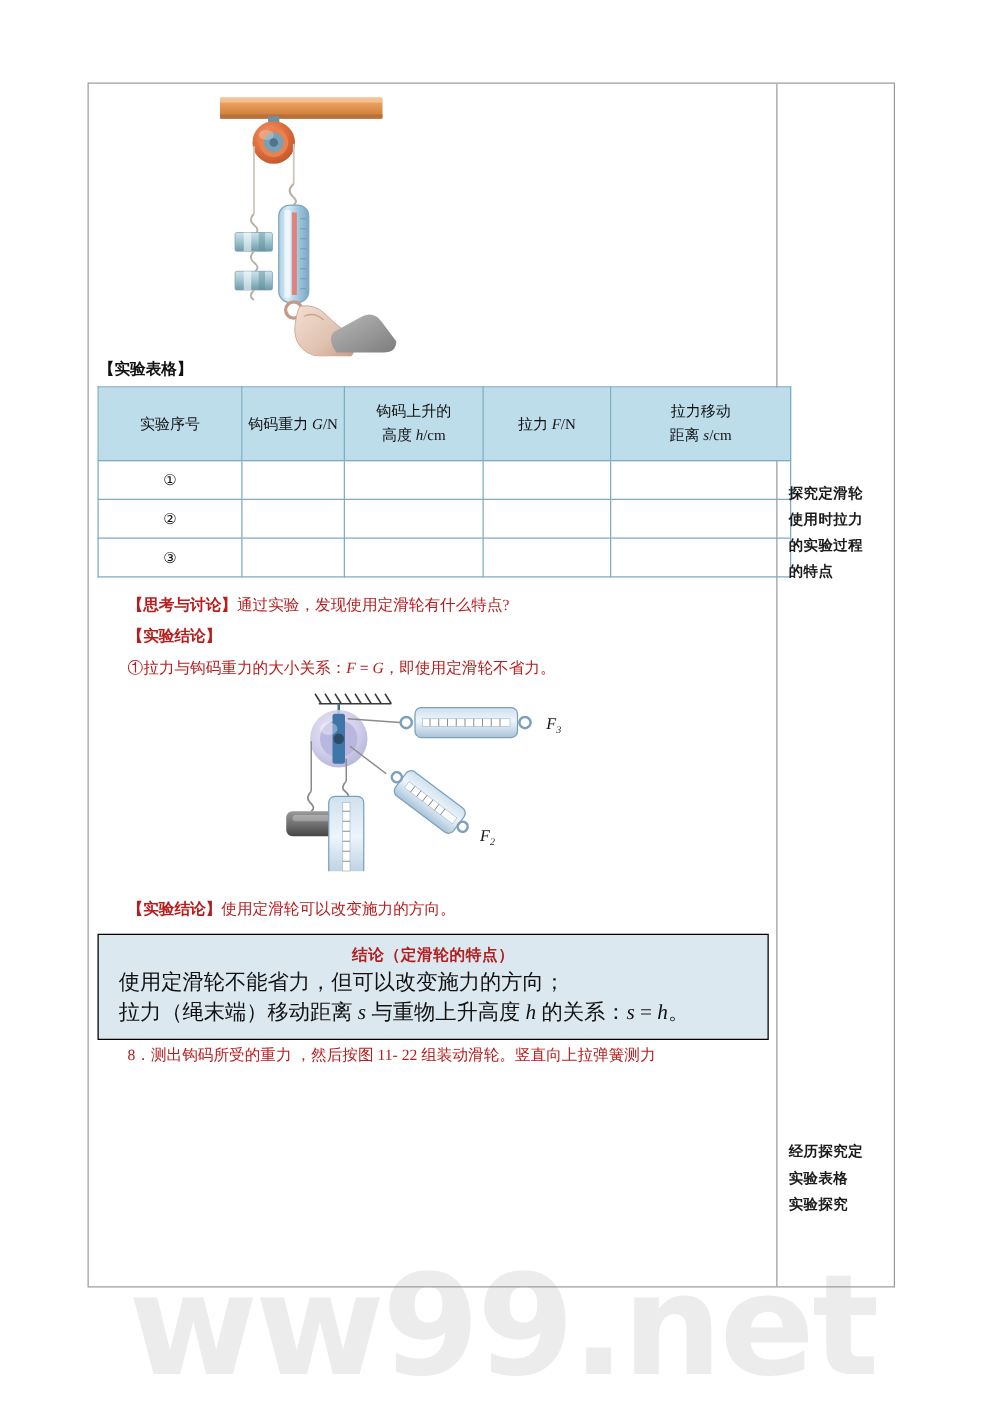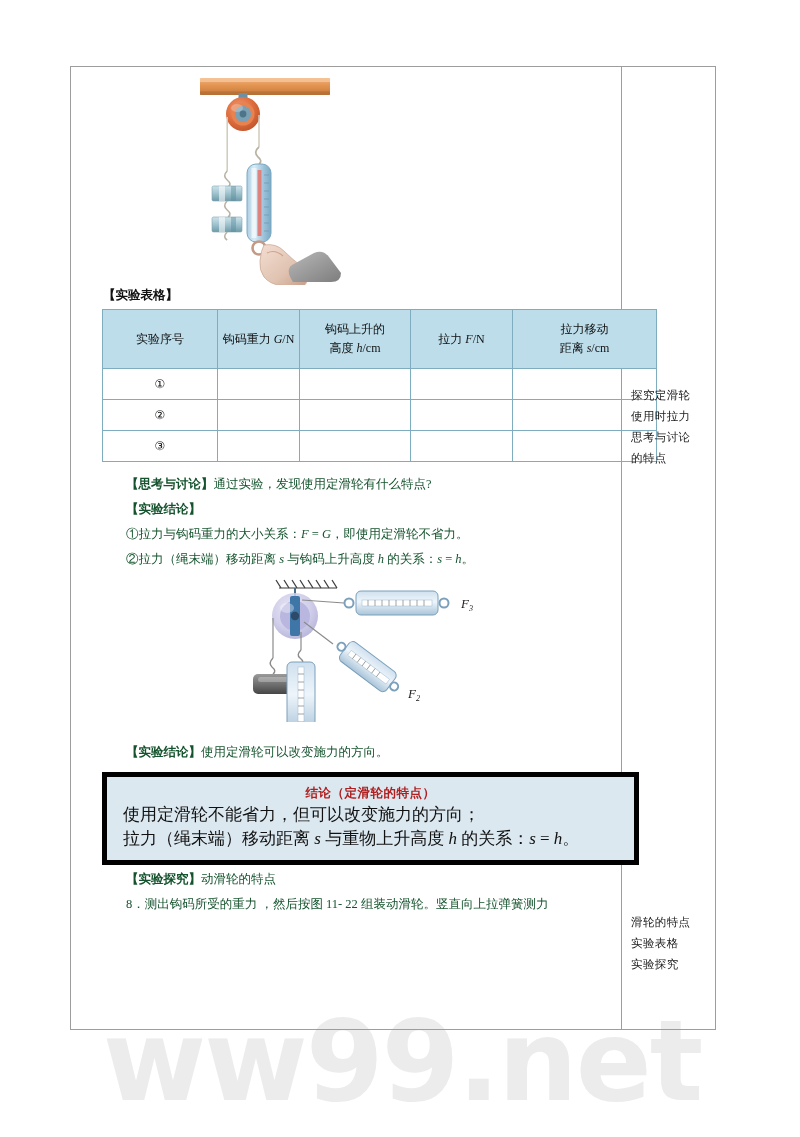--- a/index.html
+++ b/index.html
@@ -28,42 +28,42 @@
     display:flex;
     z-index:2;
     background:transparent;
   }
   #col-main{
     width:551px;box-sizing:border-box;
     border-right:1px solid #9d9d9d;
     position:relative;padding:0;
   }
   #col-side{
-    flex:1;box-sizing:border-box;position:relative;
+    flex:1;box-sizing:border-box;position:relative;font-weight:bold;
   }
   .side-note{
     position:absolute;left:9px;width:80px;
     font-size:11.5px;line-height:21px;color:#1b1b1b;
     letter-spacing:.4px;
   }
   #side-note-1{top:318px;}
   #side-note-2{top:845px;}
 
   
-  .inner{padding:0 6px 0 6px;margin-left:24px;}
+  .inner{padding:0 6px 0 6px;}
 
   
   #fig-top{height:218px;position:relative;}
   
   .h-blk{
     font-size:12.5px;color:#111;line-height:20px;
     font-weight:bold;margin:0;padding:0 0 0 2px;
   }
   .para{
-    font-size:12.5px;color:#14532d;line-height:25px;
+    font-size:12.5px;color:#b91c1c;line-height:25px;
     margin:0;padding:0;text-align:justify;
   }
   .para.indent{text-indent:25px;}
   .para b{font-weight:bold;}
   sub{font-size:8px;}
 
   
   table.exp{
     border-collapse:collapse;width:539px;margin:4px 0 0 1px;
     table-layout:fixed;
@@ -76,21 +76,21 @@
   }
   table.exp th{
     background:#bdddea;height:56px;font-weight:normal;line-height:19px;
   }
   table.exp td{height:28px;}
   .c1{width:112px}.c2{width:79px}.c3{width:108px}.c4{width:99px}.c5{width:141px}
 
   
   #concl{
     width:537px;margin:7px 0 0 1px;
-    border:5px solid #000000;background:#dbe8f0;
+    border:1px solid #000000;background:#dbe8f0;
     box-sizing:border-box;padding:6px 0 9px 0;
   }
   #concl-title{
     text-align:center;color:#b02020;font-weight:bold;
     font-size:12.5px;line-height:20px;letter-spacing:.5px;
   }
   #concl .cline{
     font-size:17px;color:#111;line-height:24px;padding-left:16px;
   }
   #concl .cline:first-of-type{padding-top:7px;}
@@ -256,21 +256,20 @@
             <td></td>
           </tr>
         </tbody>
       </table>
 
       <div style="height:10px"></div>
 
       <div class="para indent"><b>【思考与讨论】</b>通过实验，发现使用定滑轮有什么特点?</div>
       <div class="para indent"><b>【实验结论】</b></div>
       <div class="para indent">①拉力与钩码重力的大小关系：<i>F</i> = <i>G</i>，即使用定滑轮不省力。</div>
-      <div class="para indent">②拉力（绳末端）移动距离 <i>s</i> 与钩码上升高度 <i>h</i> 的关系：<i>s</i> = <i>h</i>。</div>
 
       <div id="fig1-wrap">
         <svg width="539" height="150" viewBox="0 0 539 150">
           <defs>
             <radialGradient id="p2g" cx="42%" cy="35%" r="70%">
               <stop offset="0%" stop-color="#e8e4f5"></stop>
               <stop offset="60%" stop-color="#c8c6e6"></stop>
               <stop offset="100%" stop-color="#a9a7d2"></stop>
             </radialGradient>
             <linearGradient id="sc2g" x1="0" y1="0" x2="0" y2="1">
@@ -375,33 +374,32 @@
       </div>
 
       <div class="para indent"><b>【实验结论】</b>使用定滑轮可以改变施力的方向。</div>
 
       <div id="concl">
         <div id="concl-title">结论（定滑轮的特点）</div>
         <div class="cline">使用定滑轮不能省力，但可以改变施力的方向；</div>
         <div class="cline">拉力（绳末端）移动距离 <i>s</i> 与重物上升高度 <i>h</i> 的关系：<i>s</i> = <i>h</i>。</div>
       </div>
 
-      <div class="para indent" style="padding-top:2px"><b>【实验探究】</b>动滑轮的特点</div>
       <div class="para indent">8．测出钩码所受的重力 ，然后按图 11- 22 组装动滑轮。竖直向上拉弹簧测力</div>
 
     </div>
   </div>
 
   <div id="col-side">
     <div class="side-note" id="side-note-1">
       <div>探究定滑轮</div>
       <div>使用时拉力</div>
-      <div>思考与讨论</div>
+      <div>的实验过程</div>
       <div>的特点</div>
     </div>
     <div class="side-note" id="side-note-2">
-      <div>滑轮的特点</div>
+      <div>经历探究定</div>
       <div>实验表格</div>
       <div>实验探究</div>
     </div>
   </div>
 
 </div>
 
 </body></html>

